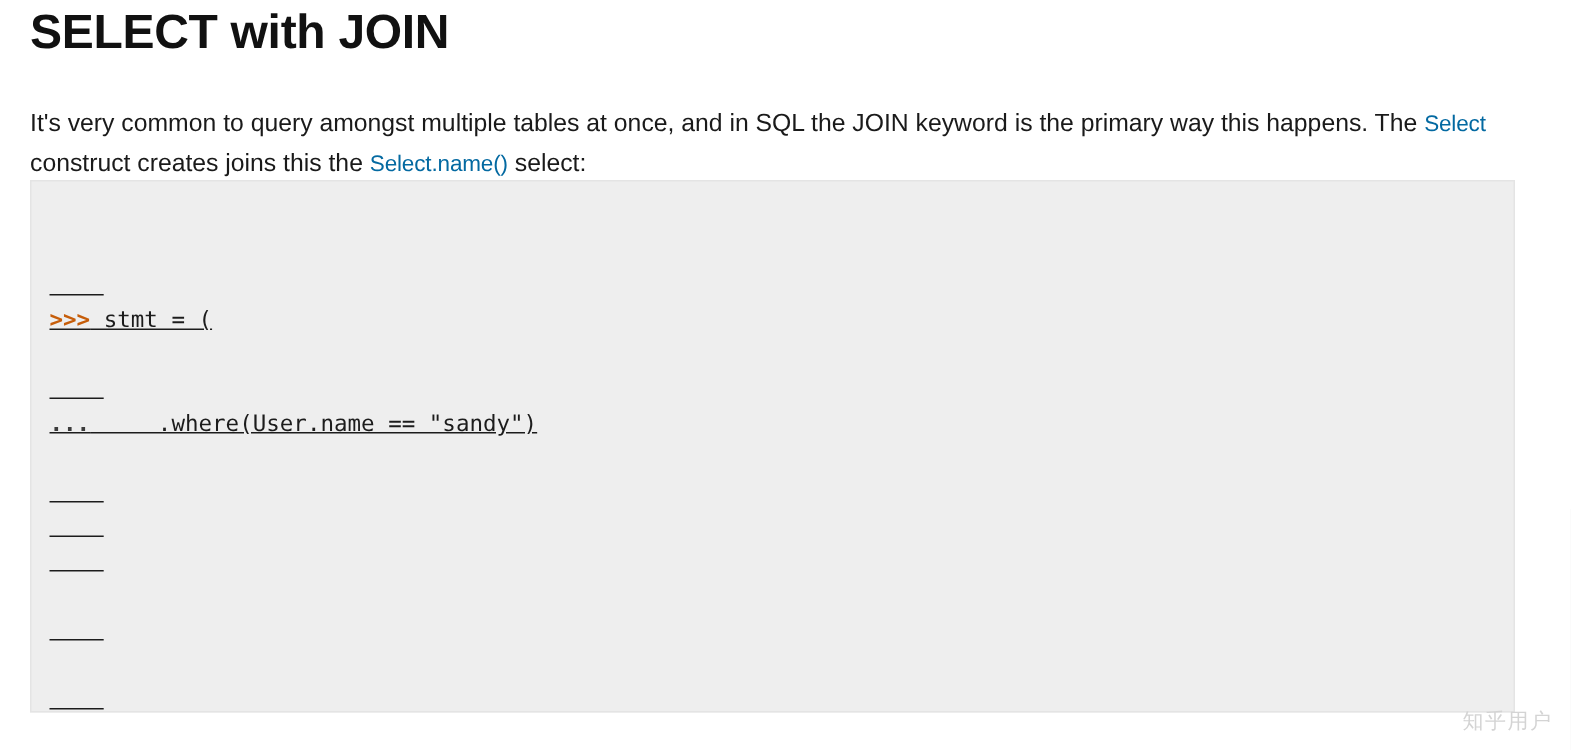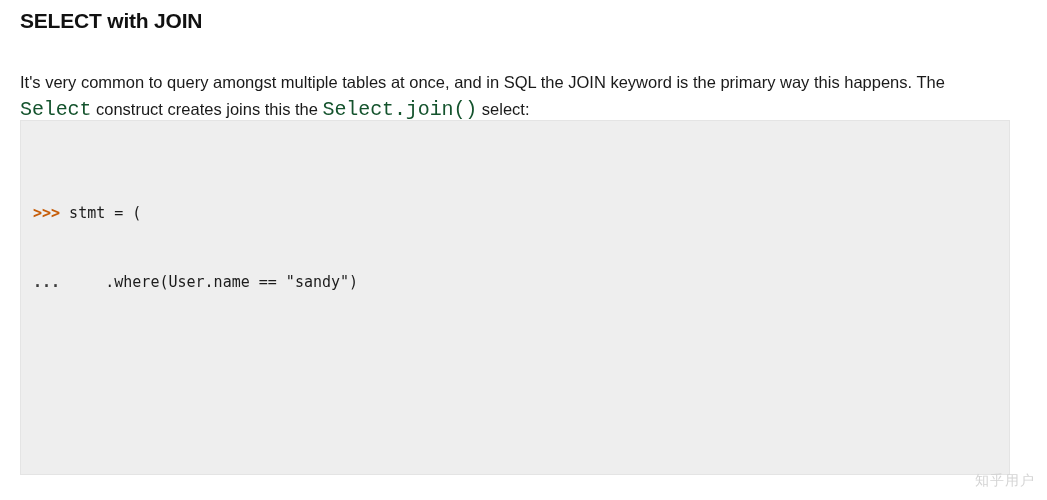--- a/index.html
+++ b/index.html
@@ -22,63 +22,64 @@
     height: 500px;
     box-sizing: border-box;
     padding: 0;
   }
 
   
   .doc-title {
     position: absolute;
     left: 20px;
     top: 4px;
-    font-size: 21px;
+    font-size: 32px;
     font-weight: bold;
     letter-spacing: -0.2px;
     color: #111111;
     line-height: 34px;
     white-space: nowrap;
   }
 
   
   .intro {
     position: absolute;
     left: 20px;
     top: 52px;
     width: 985px;
     font-size: 16.5px;
     line-height: 27px;
     color: #1a1a1a;
   }
   .intro code,
   code.inline {
-    font-family: Liberation Mono, monospace;
-    font-size: 20px;
-    color: #14532d;
+    font-family: Liberation Sans, sans-serif;
+    font-size: 15px;
+    color: #0369a1;
     letter-spacing: -0.1px;
   }
 
   
   .codeblock {
     position: absolute;
     left: 20px;
     top: 120px;
     width: 990px;
     height: 355px;
     box-sizing: border-box;
     background: #eeeeee;
     border: 1px solid #e4e4e4;
     padding: 12px 10px 10px 12px;
     font-family: "DejaVu Sans Mono", "Liberation Mono", monospace;
     font-size: 15px;
     line-height: 23px;
     color: #1c1c1c;
     white-space: pre;
     overflow: hidden;
+    text-decoration: underline;
   }
   .cl {
     white-space: pre;
     display: block;
     height: 23px;
   }
   .prompt {
     color: #c65d09;
     font-weight: bold;
   }
@@ -101,21 +102,21 @@
     white-space: nowrap;
   }
 </style>
 </head>
 <body>
 
 <div class="page">
 
   <div class="doc-title">SELECT with JOIN</div>
 
-  <p class="intro"><span>It's very common to query amongst multiple tables at once, and in SQL the JOIN keyword is the primary way this happens. The </span><code class="inline">Select</code><span> construct creates joins this the </span><code class="inline">Select.join()</code><span> select:</span></p>
+  <p class="intro"><span>It's very common to query amongst multiple tables at once, and in SQL the JOIN keyword is the primary way this happens. The </span><code class="inline">Select</code><span> construct creates joins this the </span><code class="inline">Select.name()</code><span> select:</span></p>
 
   <div class="codeblock">
 
     <span class="cl"><span class="prompt">&gt;&gt;&gt;</span><span> stmt = (</span></span>
     <span class="cl"><span class="dots">...</span><span>     .where(User.name == "sandy")</span></span>
     
     
     
 
     

